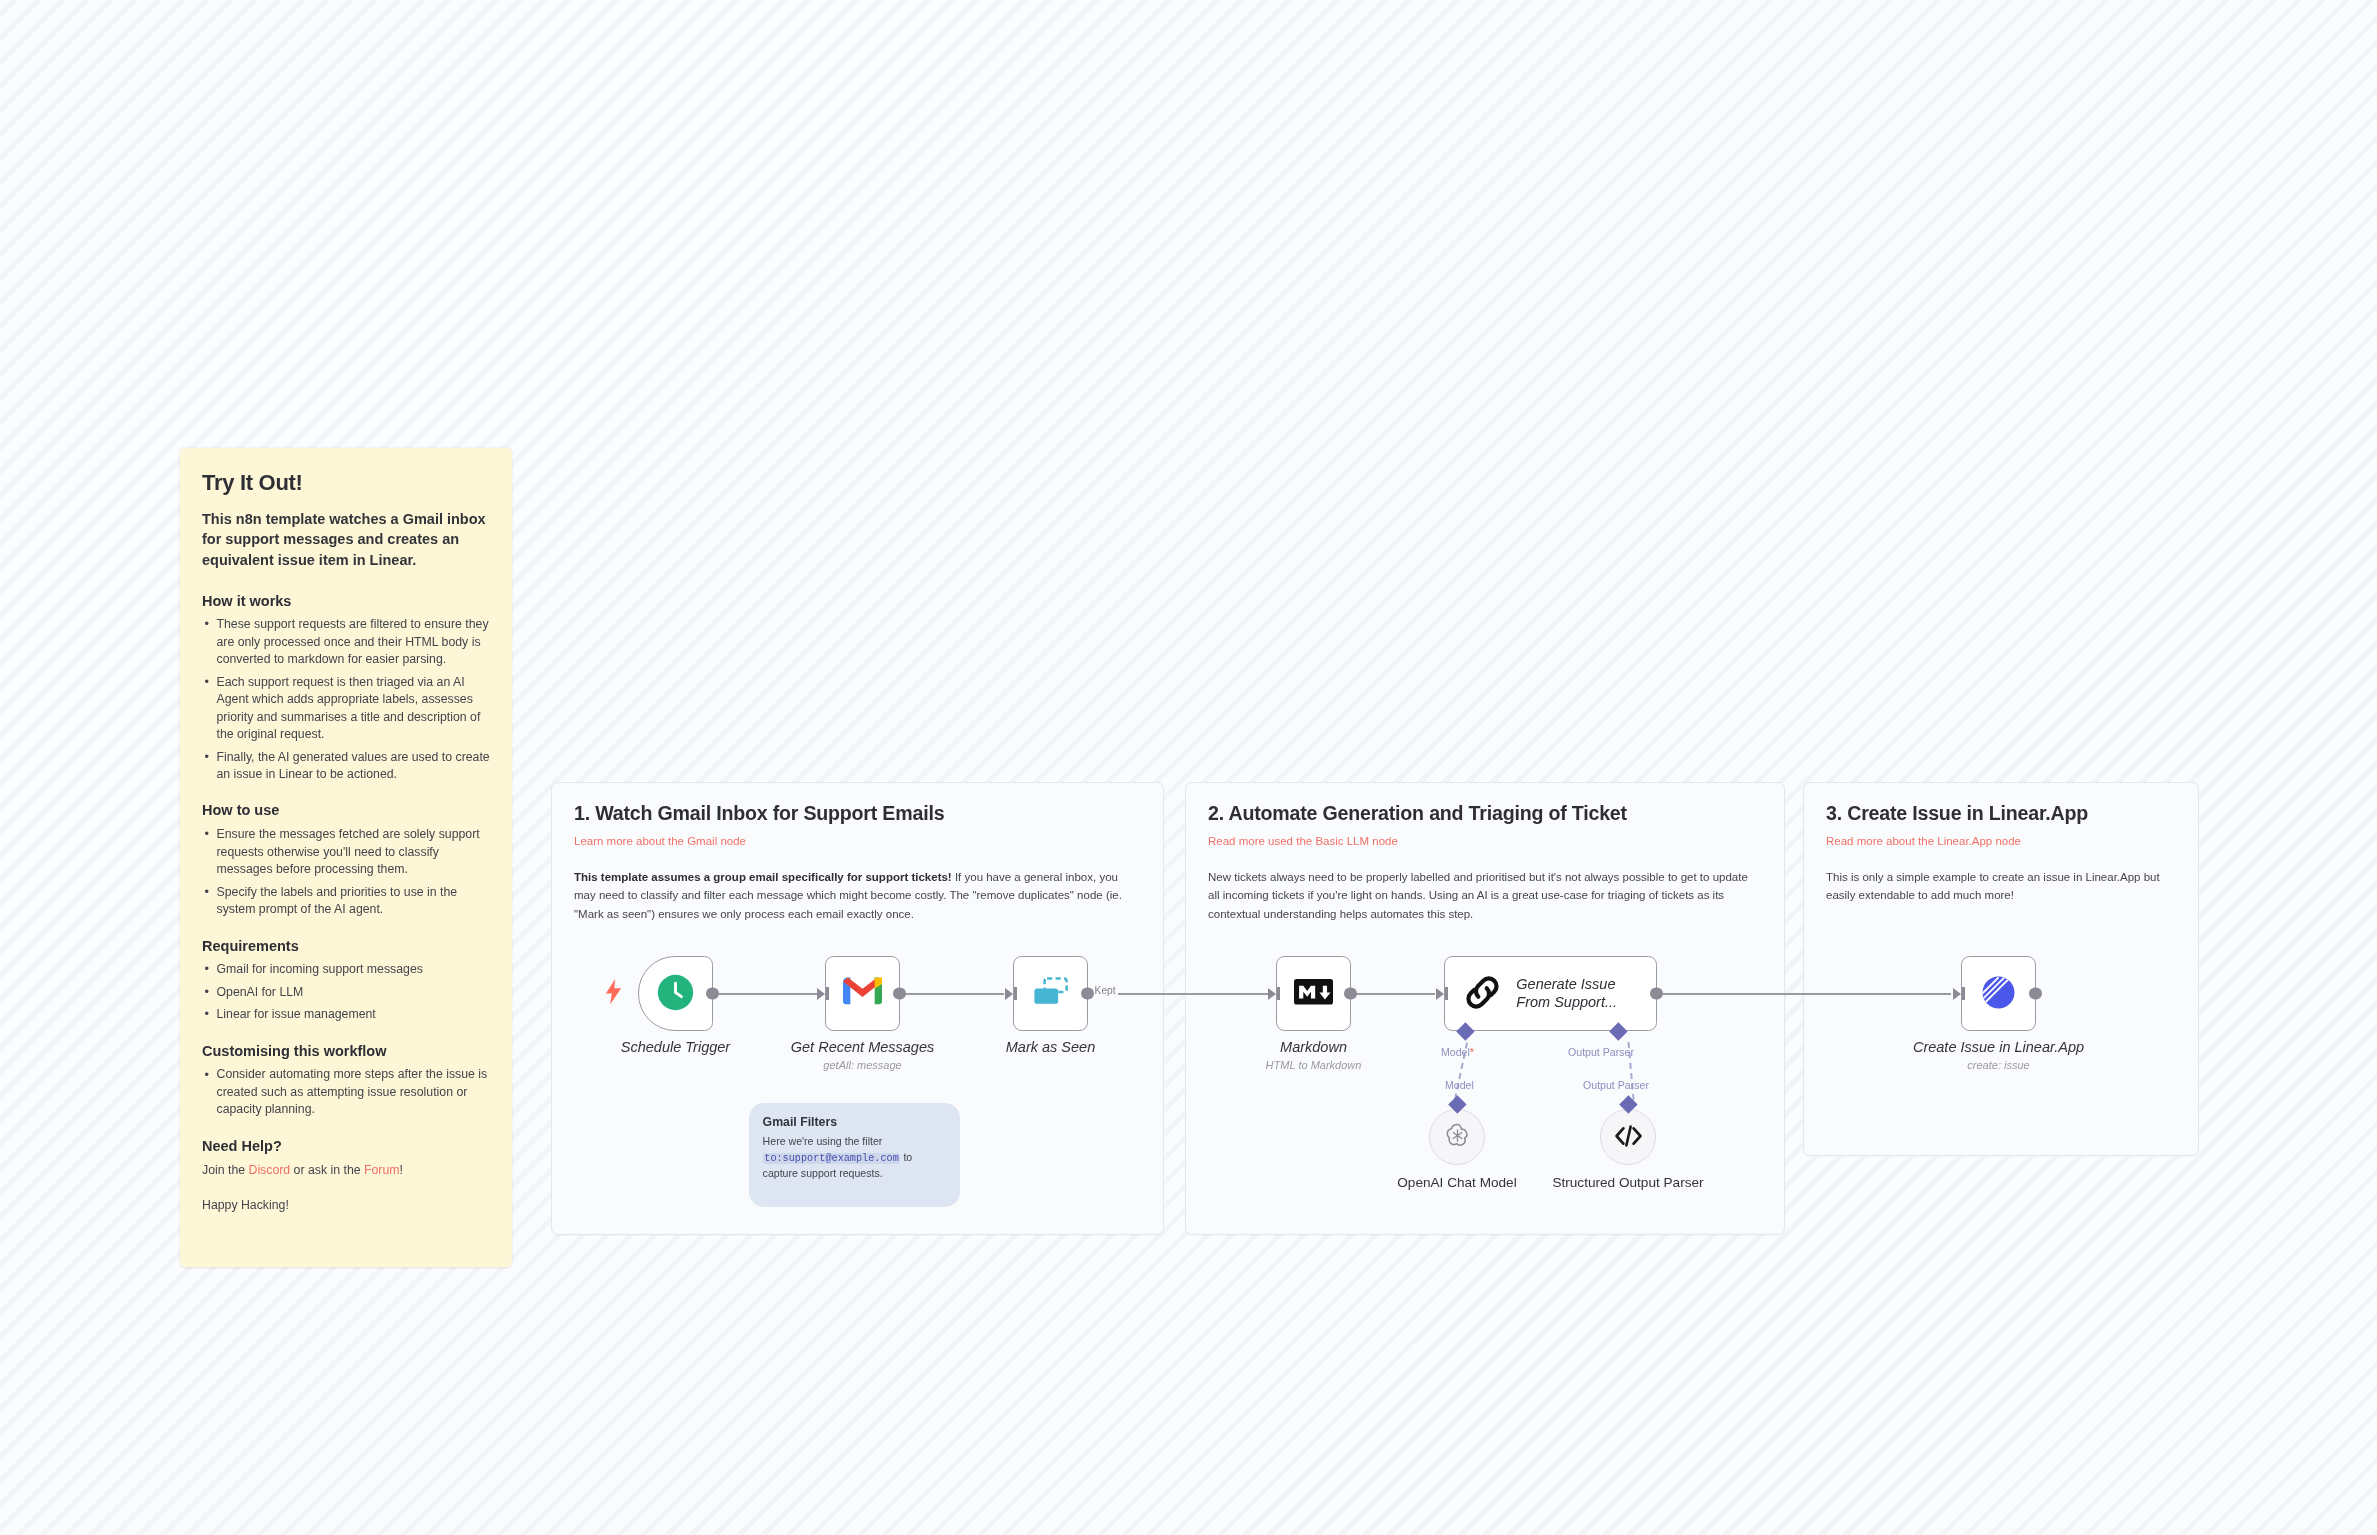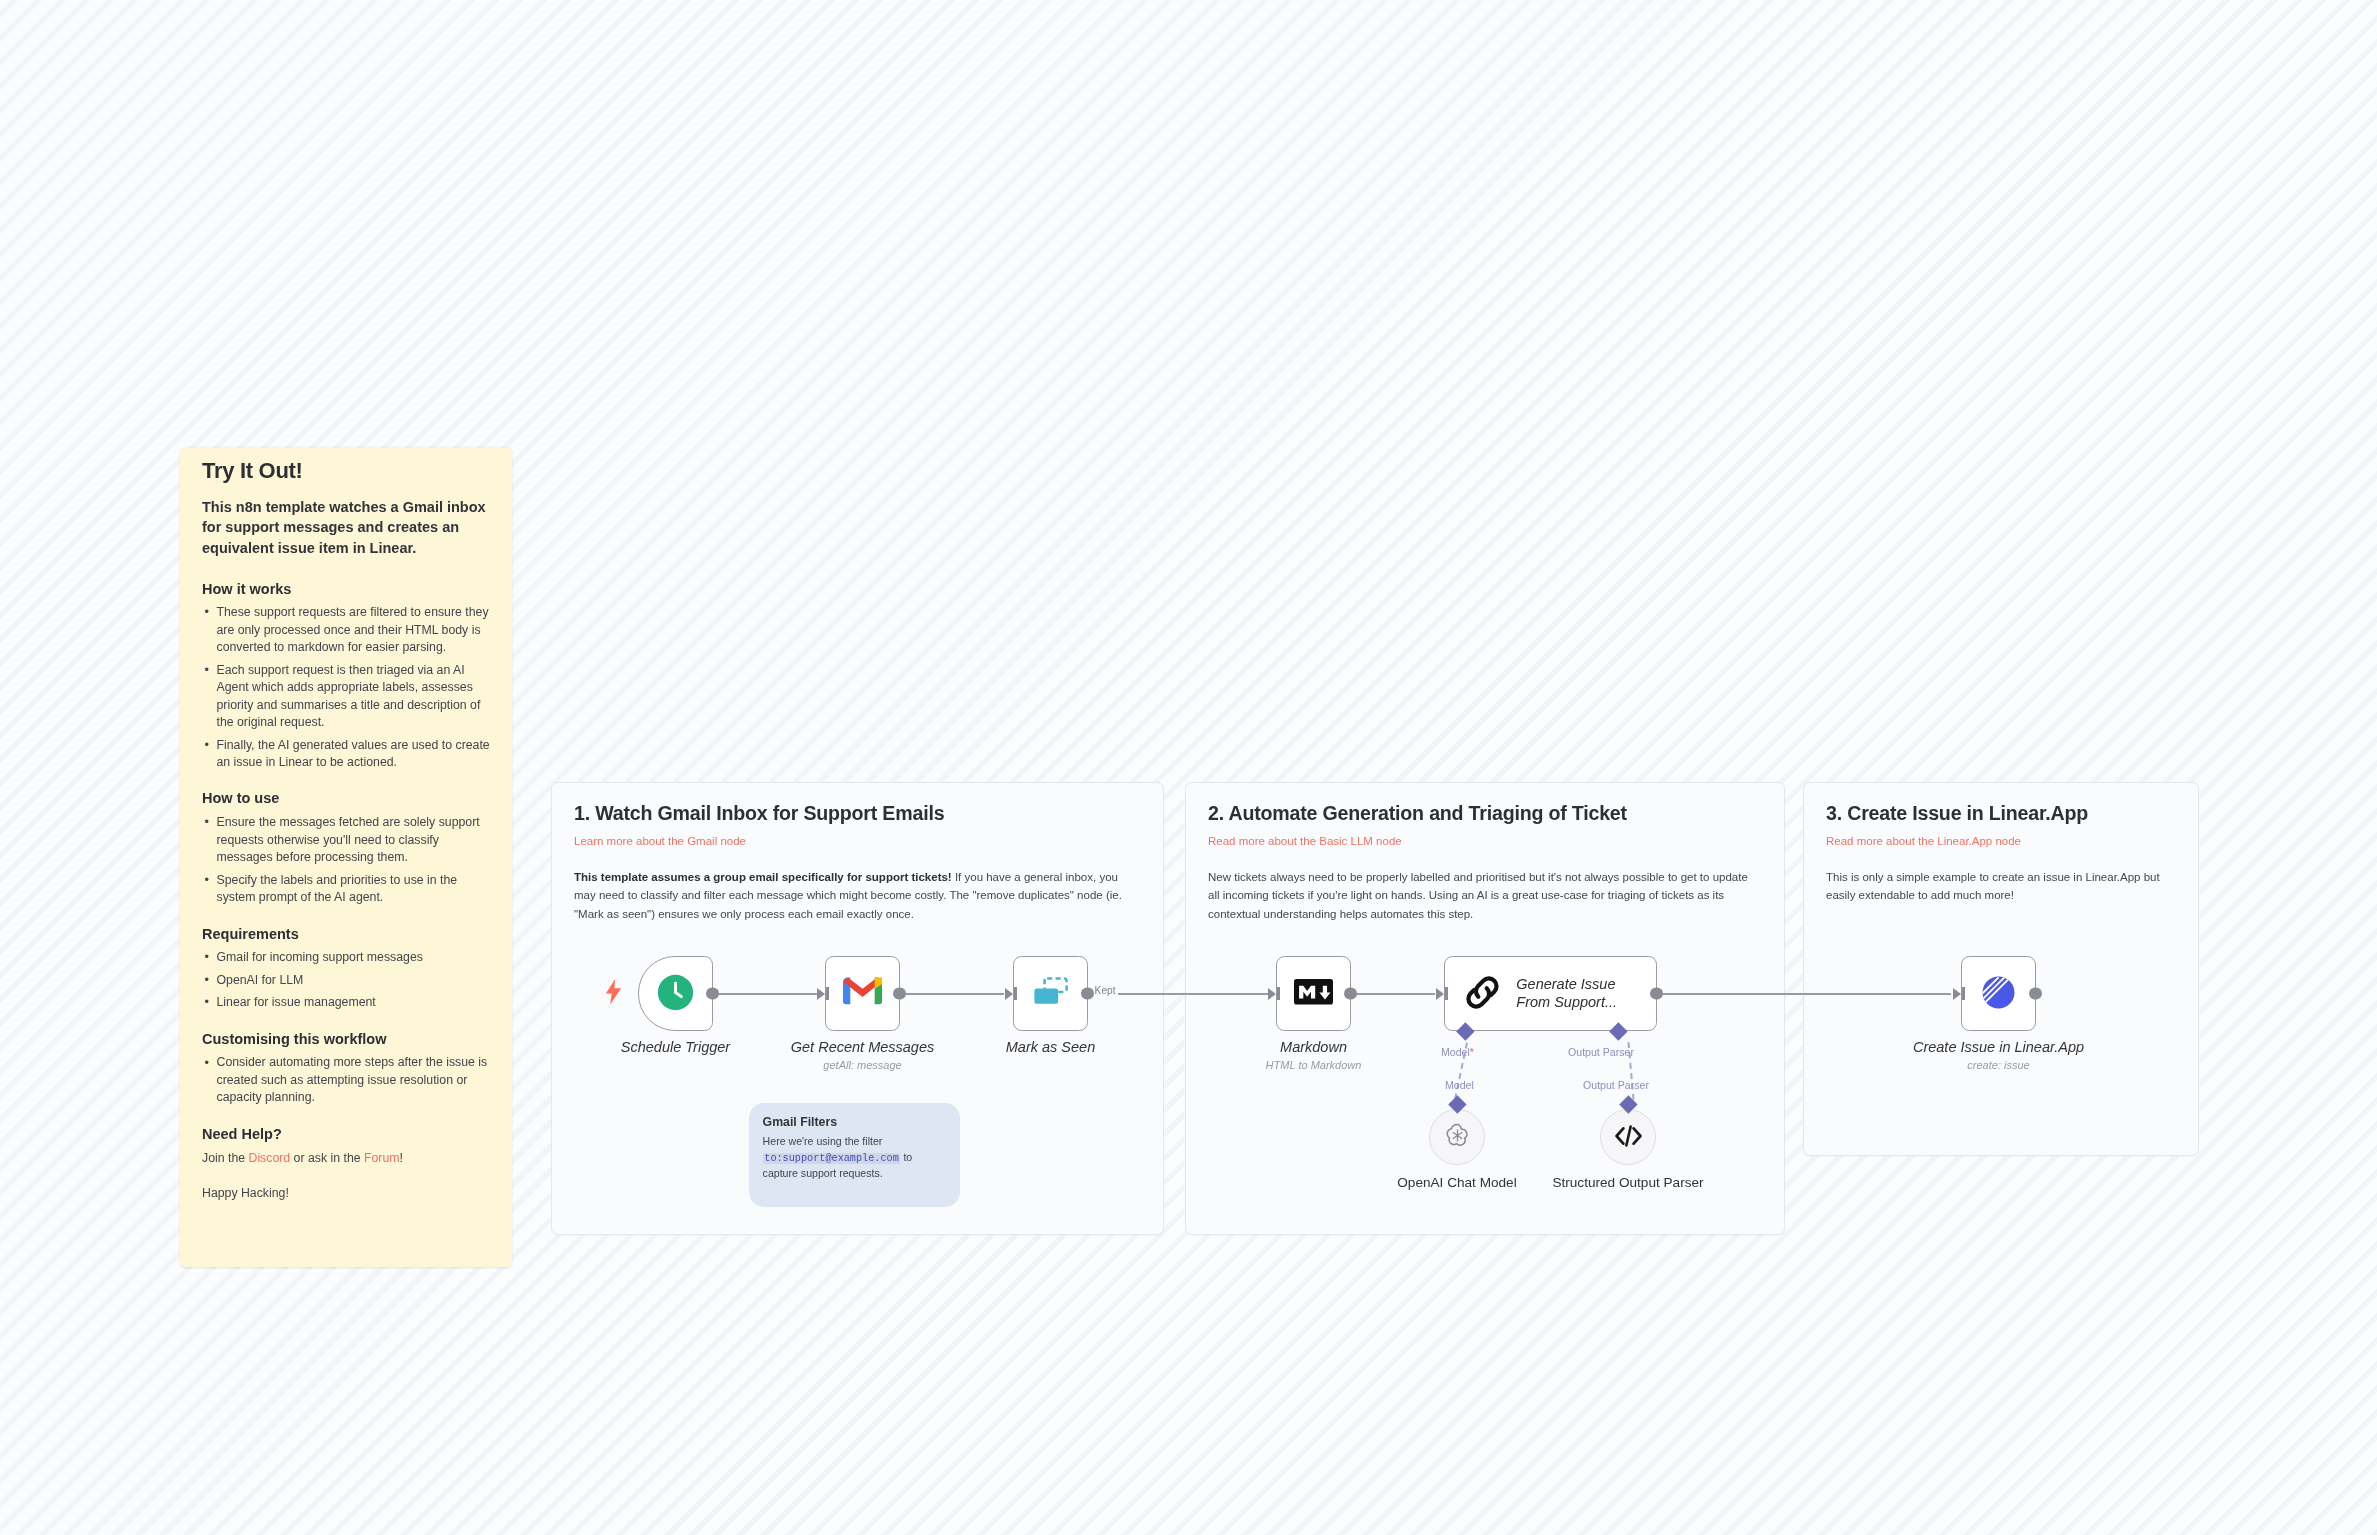--- a/index.html
+++ b/index.html
@@ -27,21 +27,21 @@
 
   
   .sticky-note {
     position: absolute;
     left: 180px;
     top: 448px;
     width: 332px;
     height: 819px;
     background: #fdf6d7;
     border-radius: 5.1px;
-    padding: 10px 22px 19px 22px;
+    padding: 22px 22px 19px 22px;
     box-shadow: 0 0.9px 2.6px rgba(0,0,0,0.10);
     color: #3c3c42;
     overflow: hidden;
   }
   .sticky-note h1 {
     font-size: 22px;
     font-weight: 700;
     letter-spacing: -0.3px;
     margin-bottom: 12.8px;
     color: #2e2e35;
@@ -359,21 +359,21 @@
     <div class="panel-head">
       <h2>1. Watch Gmail Inbox for Support Emails</h2>
       <a class="sublink" href="#">Learn more about the Gmail node</a>
       <p><b>This template assumes a group email specifically for support tickets!</b><span> If you have a general inbox, you may need to classify and filter each message which might become costly. The "remove duplicates" node (ie. "Mark as seen") ensures we only process each email exactly once.</span></p>
     </div>
   </div>
 
   <div class="panel" id="panel-2">
     <div class="panel-head">
       <h2>2. Automate Generation and Triaging of Ticket</h2>
-      <a class="sublink" href="#">Read more about the Basic LLM node</a>
+      <a class="sublink" href="#">Read more used the Basic LLM node</a>
       <p>New tickets always need to be properly labelled and prioritised but it's not always possible to get to update all incoming tickets if you're light on hands. Using an AI is a great use-case for triaging of tickets as its contextual understanding helps automates this step.</p>
     </div>
   </div>
 
   <div class="panel" id="panel-3">
     <div class="panel-head">
       <h2>3. Create Issue in Linear.App</h2>
       <a class="sublink" href="#">Read more about the Linear.App node</a>
       <p>This is only a simple example to create an issue in Linear.App but easily extendable to add much more!</p>
     </div>

